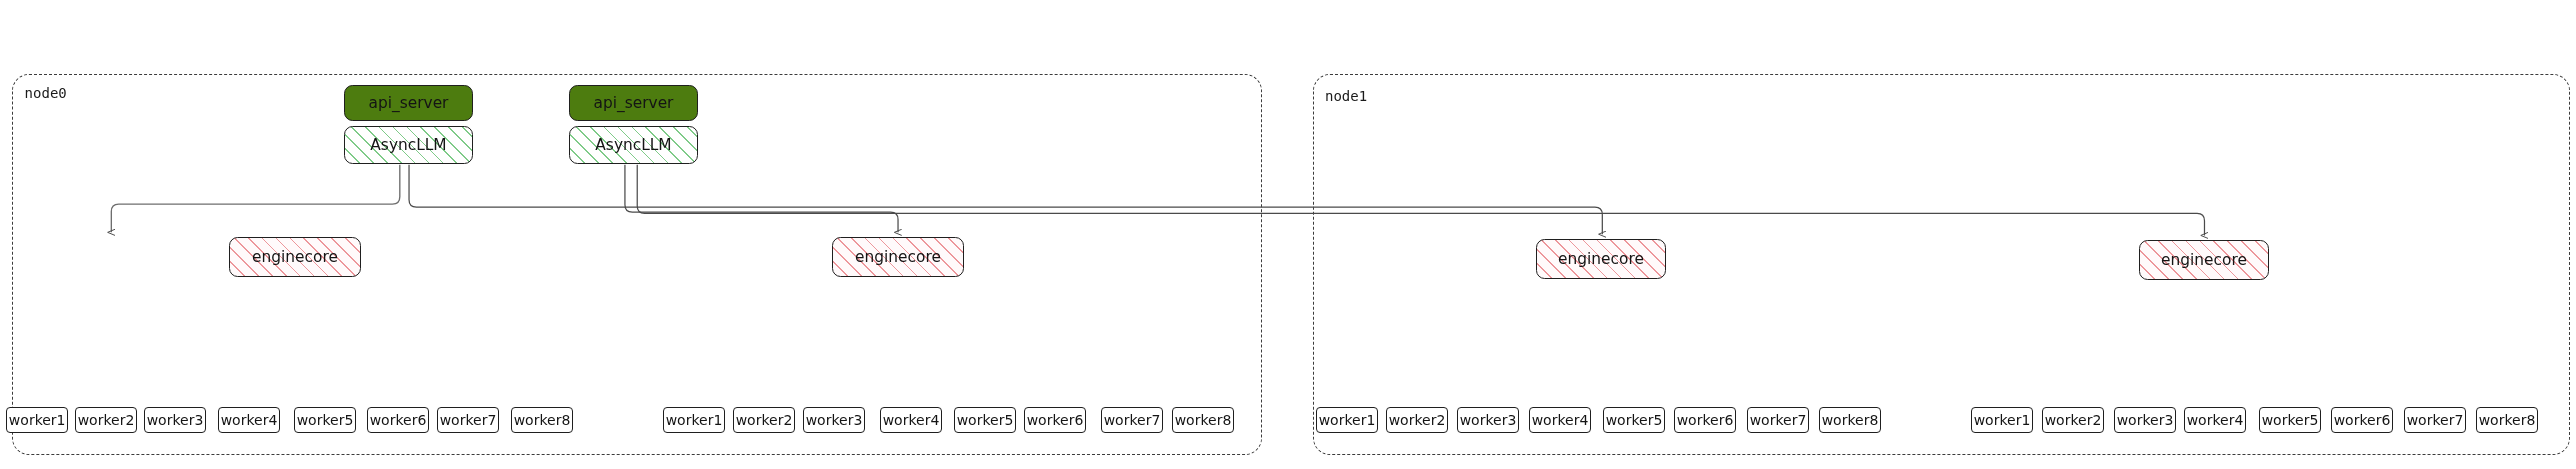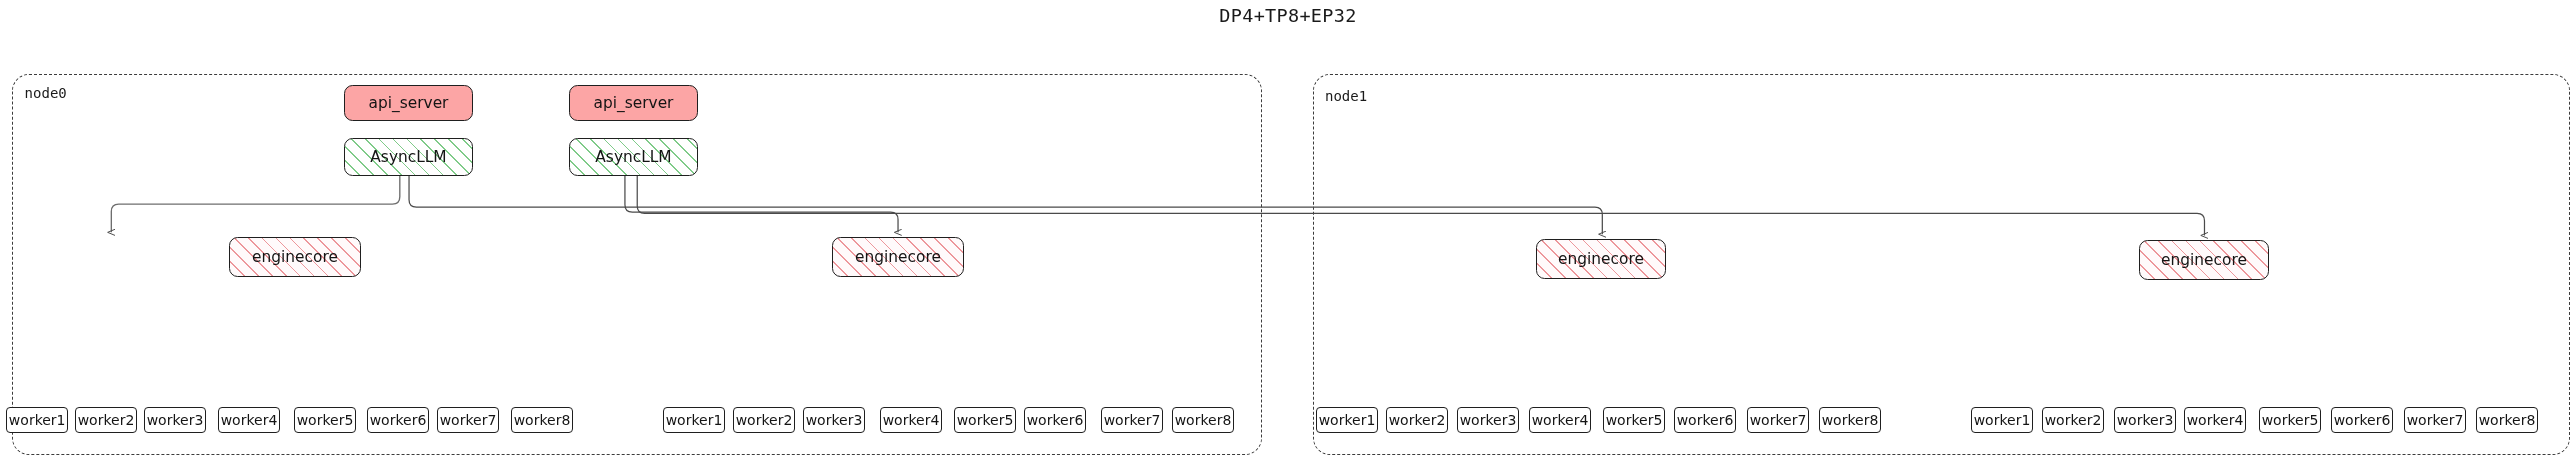--- a/index.html
+++ b/index.html
@@ -54,32 +54,31 @@
     border-radius: 8.6px;
     display: flex;
     align-items: center;
     justify-content: center;
     font-family: "DejaVu Sans", sans-serif;
     color: #141414;
     background-color: #ffffff;
     white-space: nowrap;
   }
   .box.plain {
-    background-color: #fca5a5;
+    background-color: #4d7c0f;
   }
   .box.green {
     background-color: #ffffff;
     background-image: repeating-linear-gradient(
       45deg,
       rgba(120, 200, 130, 0.95) 0px,
       rgba(120, 200, 130, 0.95) 1.2px,
       rgba(255, 255, 255, 0) 1.2px,
       rgba(255, 255, 255, 0) 9.8px
     );
-    margin-top: 12px;
   }
   .box.red {
     background-color: #fffafb;
     background-image: repeating-linear-gradient(
       45deg,
       rgba(235, 140, 145, 0.9) 0px,
       rgba(235, 140, 145, 0.9) 1.2px,
       rgba(255, 255, 255, 0) 1.2px,
       rgba(255, 255, 255, 0) 9.8px
     );
@@ -110,21 +109,20 @@
     width: 2576px;
     height: 469px;
     pointer-events: none;
   }
 </style>
 </head>
 <body>
 
 <div id="root">
 
-  <div id="title">DP4+TP8+EP32</div>
 
   <div class="node-box" id="node-box-0" style="left: 12.3px; top: 74px; width: 1250px; height: 381px;"></div>
   <div class="node-label" id="node-label-0" style="left: 24.6px; top: 85px;">node0</div>
 
   <div class="node-box" id="node-box-1" style="left: 1313px; top: 74px; width: 1257px; height: 381px;"></div>
   <div class="node-label" id="node-label-1" style="left: 1325px; top: 88px;">node1</div>
 
   <svg id="edges" viewBox="0 0 4188 763" preserveAspectRatio="none">
     <defs>
       <marker id="arrowhead" markerWidth="14" markerHeight="14" refX="5" refY="6" orient="auto" markerUnits="userSpaceOnUse">

